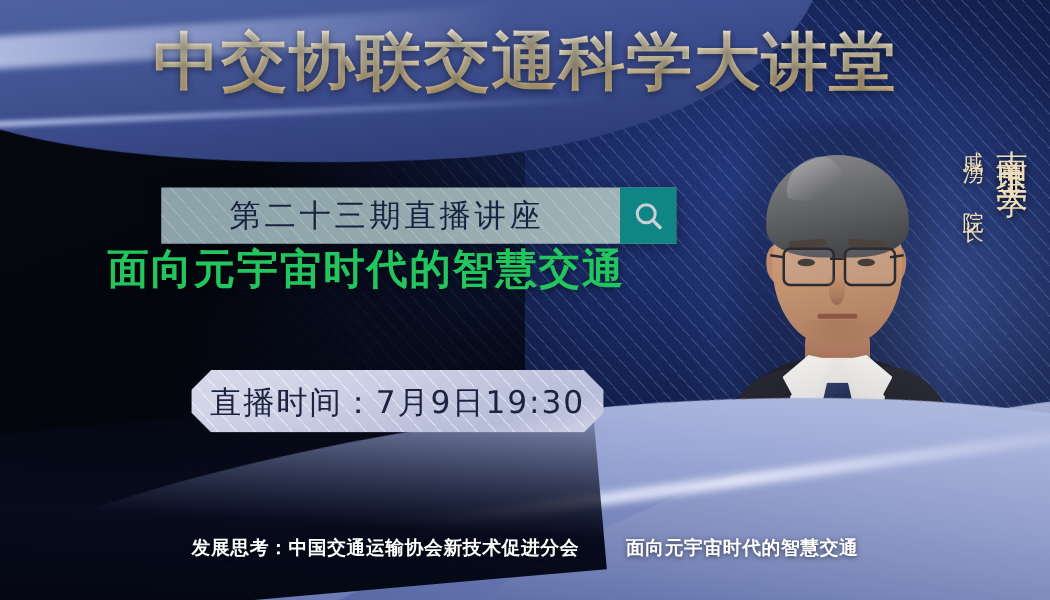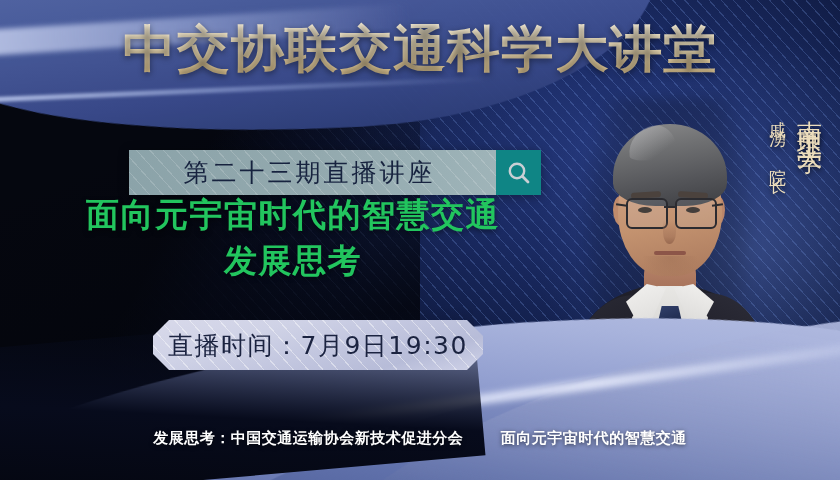--- a/index.html
+++ b/index.html
@@ -313,21 +313,21 @@
     font-weight: 700;
     font-size: 33px;
     line-height: 46px;
     color: #22c55e;
     letter-spacing: 1.5px;
     text-shadow: 0 2px 5px rgba(0,0,0,0.5);
   }
 
   
   .timepill {
-    position: absolute; left: 153px; top: 320px;
+    position: absolute; left: 153px; top: 296px;
     width: 330px; height: 50px;
     display: flex; align-items: center; justify-content: center;
     background: linear-gradient(162deg, #d8d9ea 0%, #cfd2e6 30%, #c2c6df 55%, #b7bcd8 78%, #cfd2e8 100%);
     clip-path: polygon(16px 0, calc(100% - 16px) 0, 100% 16px, 100% calc(100% - 16px), calc(100% - 16px) 100%, 16px 100%, 0 calc(100% - 16px), 0 16px);
     box-shadow: 0 3px 12px rgba(0,0,0,0.4);
   }
   .timepill-stripes {
     position:absolute; inset:0;
     background-image: repeating-linear-gradient(
       48deg,
@@ -446,21 +446,20 @@
     <div class="search-chip">
       <svg width="26" height="26" viewBox="0 0 26 26" aria-hidden="true">
         <circle cx="11" cy="11" r="7.2" fill="none" stroke="#c9cfd4" stroke-width="2.4"></circle>
         <line x1="16.3" y1="16.3" x2="22" y2="22" stroke="#c9cfd4" stroke-width="2.8" stroke-linecap="round"></line>
       </svg>
     </div>
   </div>
 
   <div class="lecture">
     <div>面向元宇宙时代的智慧交通</div>
-    <div>发展思考</div>
   </div>
 
   <div class="timepill">
     <div class="timepill-stripes"></div>
     <div class="timepill-text">直播时间：7月9日19:30</div>
   </div>
 
   <div class="vtext v-univ">南京理工大学</div>
   <div class="vtext v-name">戚湧 院长</div>
 

